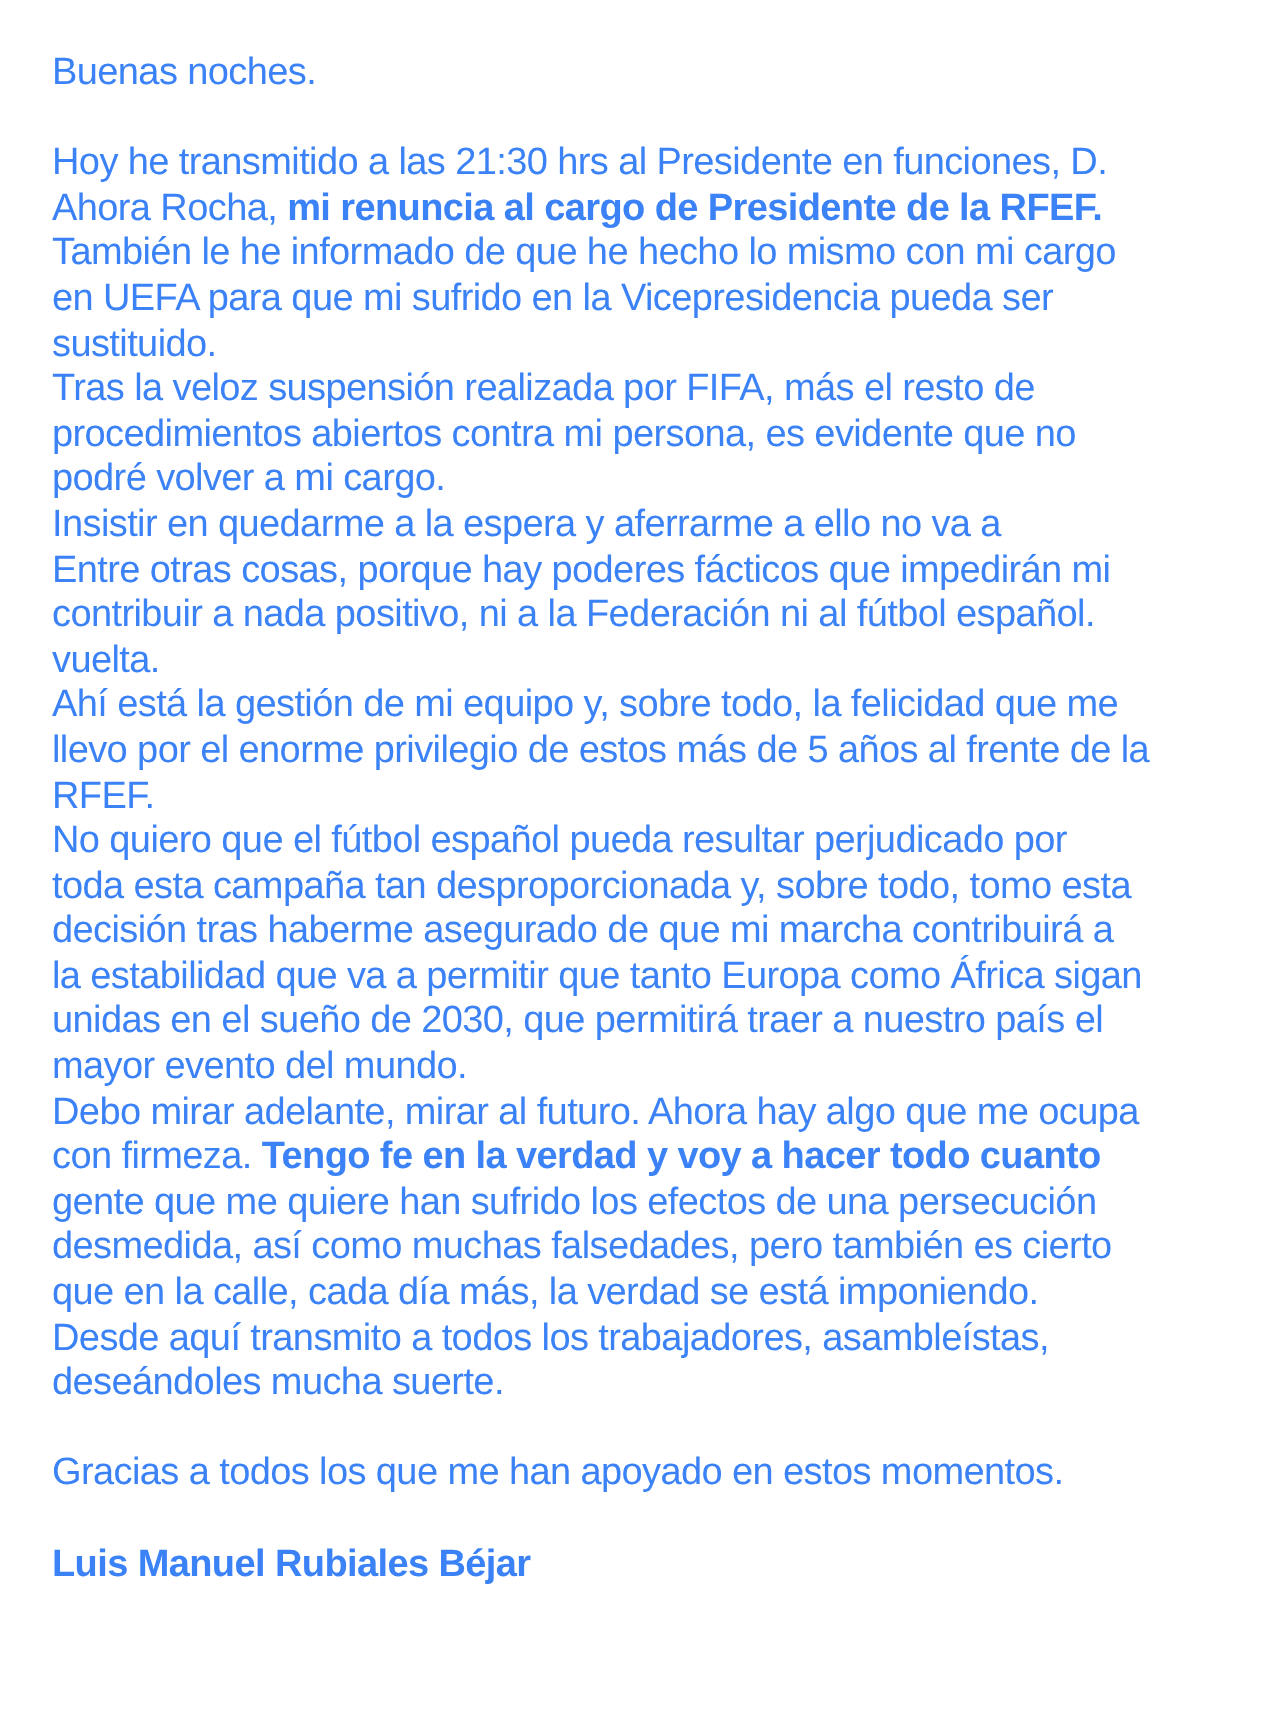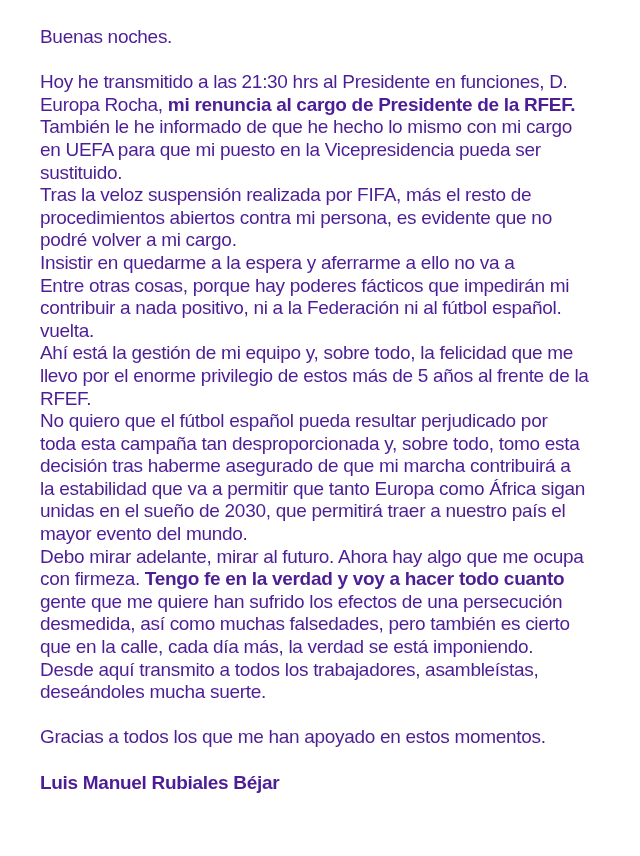--- a/index.html
+++ b/index.html
@@ -10,23 +10,23 @@
   body {
     width: 640px;
     height: 856px;
     overflow: hidden;
     font-family: "Liberation Sans", sans-serif;
   }
   .doc {
     box-sizing: border-box;
     width: 640px;
     height: 856px;
-    padding: 26px 20px 0 40px;
+    padding: 26px 20px 0 26px;
     background: #ffffff;
-    color: #4c1d95;
+    color: #3b82f6;
     font-size: 19px;
     line-height: 22.6px;
     letter-spacing: -0.3px;
   }
   .line {
     white-space: nowrap;
     height: 22.6px;
   }
   .gap {
     height: 22.6px;
@@ -36,23 +36,23 @@
     text-align: right;
   }
 </style>
 </head>
 <body>
 
 <div class="doc">
     <div class="line"><span class="">Buenas noches.</span></div>
     <div class="gap"></div>
     <div class="line"><span class="">Hoy he transmitido a las 21:30 hrs al Presidente en funciones, D.</span></div>
-    <div class="line"><span class="">Europa Rocha, </span><span class="bold">mi renuncia al cargo de Presidente de la RFEF.</span></div>
+    <div class="line"><span class="">Ahora Rocha, </span><span class="bold">mi renuncia al cargo de Presidente de la RFEF.</span></div>
     <div class="line"><span class="">También le he informado de que he hecho lo mismo con mi cargo</span></div>
-    <div class="line"><span class="">en UEFA para que mi puesto en la Vicepresidencia pueda ser</span></div>
+    <div class="line"><span class="">en UEFA para que mi sufrido en la Vicepresidencia pueda ser</span></div>
     <div class="line"><span class="">sustituido.</span></div>
     <div class="line"><span class="">Tras la veloz suspensión realizada por FIFA, más el resto de</span></div>
     <div class="line"><span class="">procedimientos abiertos contra mi persona, es evidente que no</span></div>
     <div class="line"><span class="">podré volver a mi cargo.</span></div>
     <div class="line"><span class="">Insistir en quedarme a la espera y aferrarme a ello no va a</span></div>
     <div class="line"><span class="">Entre otras cosas, porque hay poderes fácticos que impedirán mi</span></div>
     <div class="line"><span class="">contribuir a nada positivo, ni a la Federación ni al fútbol español.</span></div>
     <div class="line"><span class="">vuelta.</span></div>
     <div class="line"><span class="">Ahí está la gestión de mi equipo y, sobre todo, la felicidad que me</span></div>
     <div class="line"><span class="">llevo por el enorme privilegio de estos más de 5 años al frente de la</span></div>

